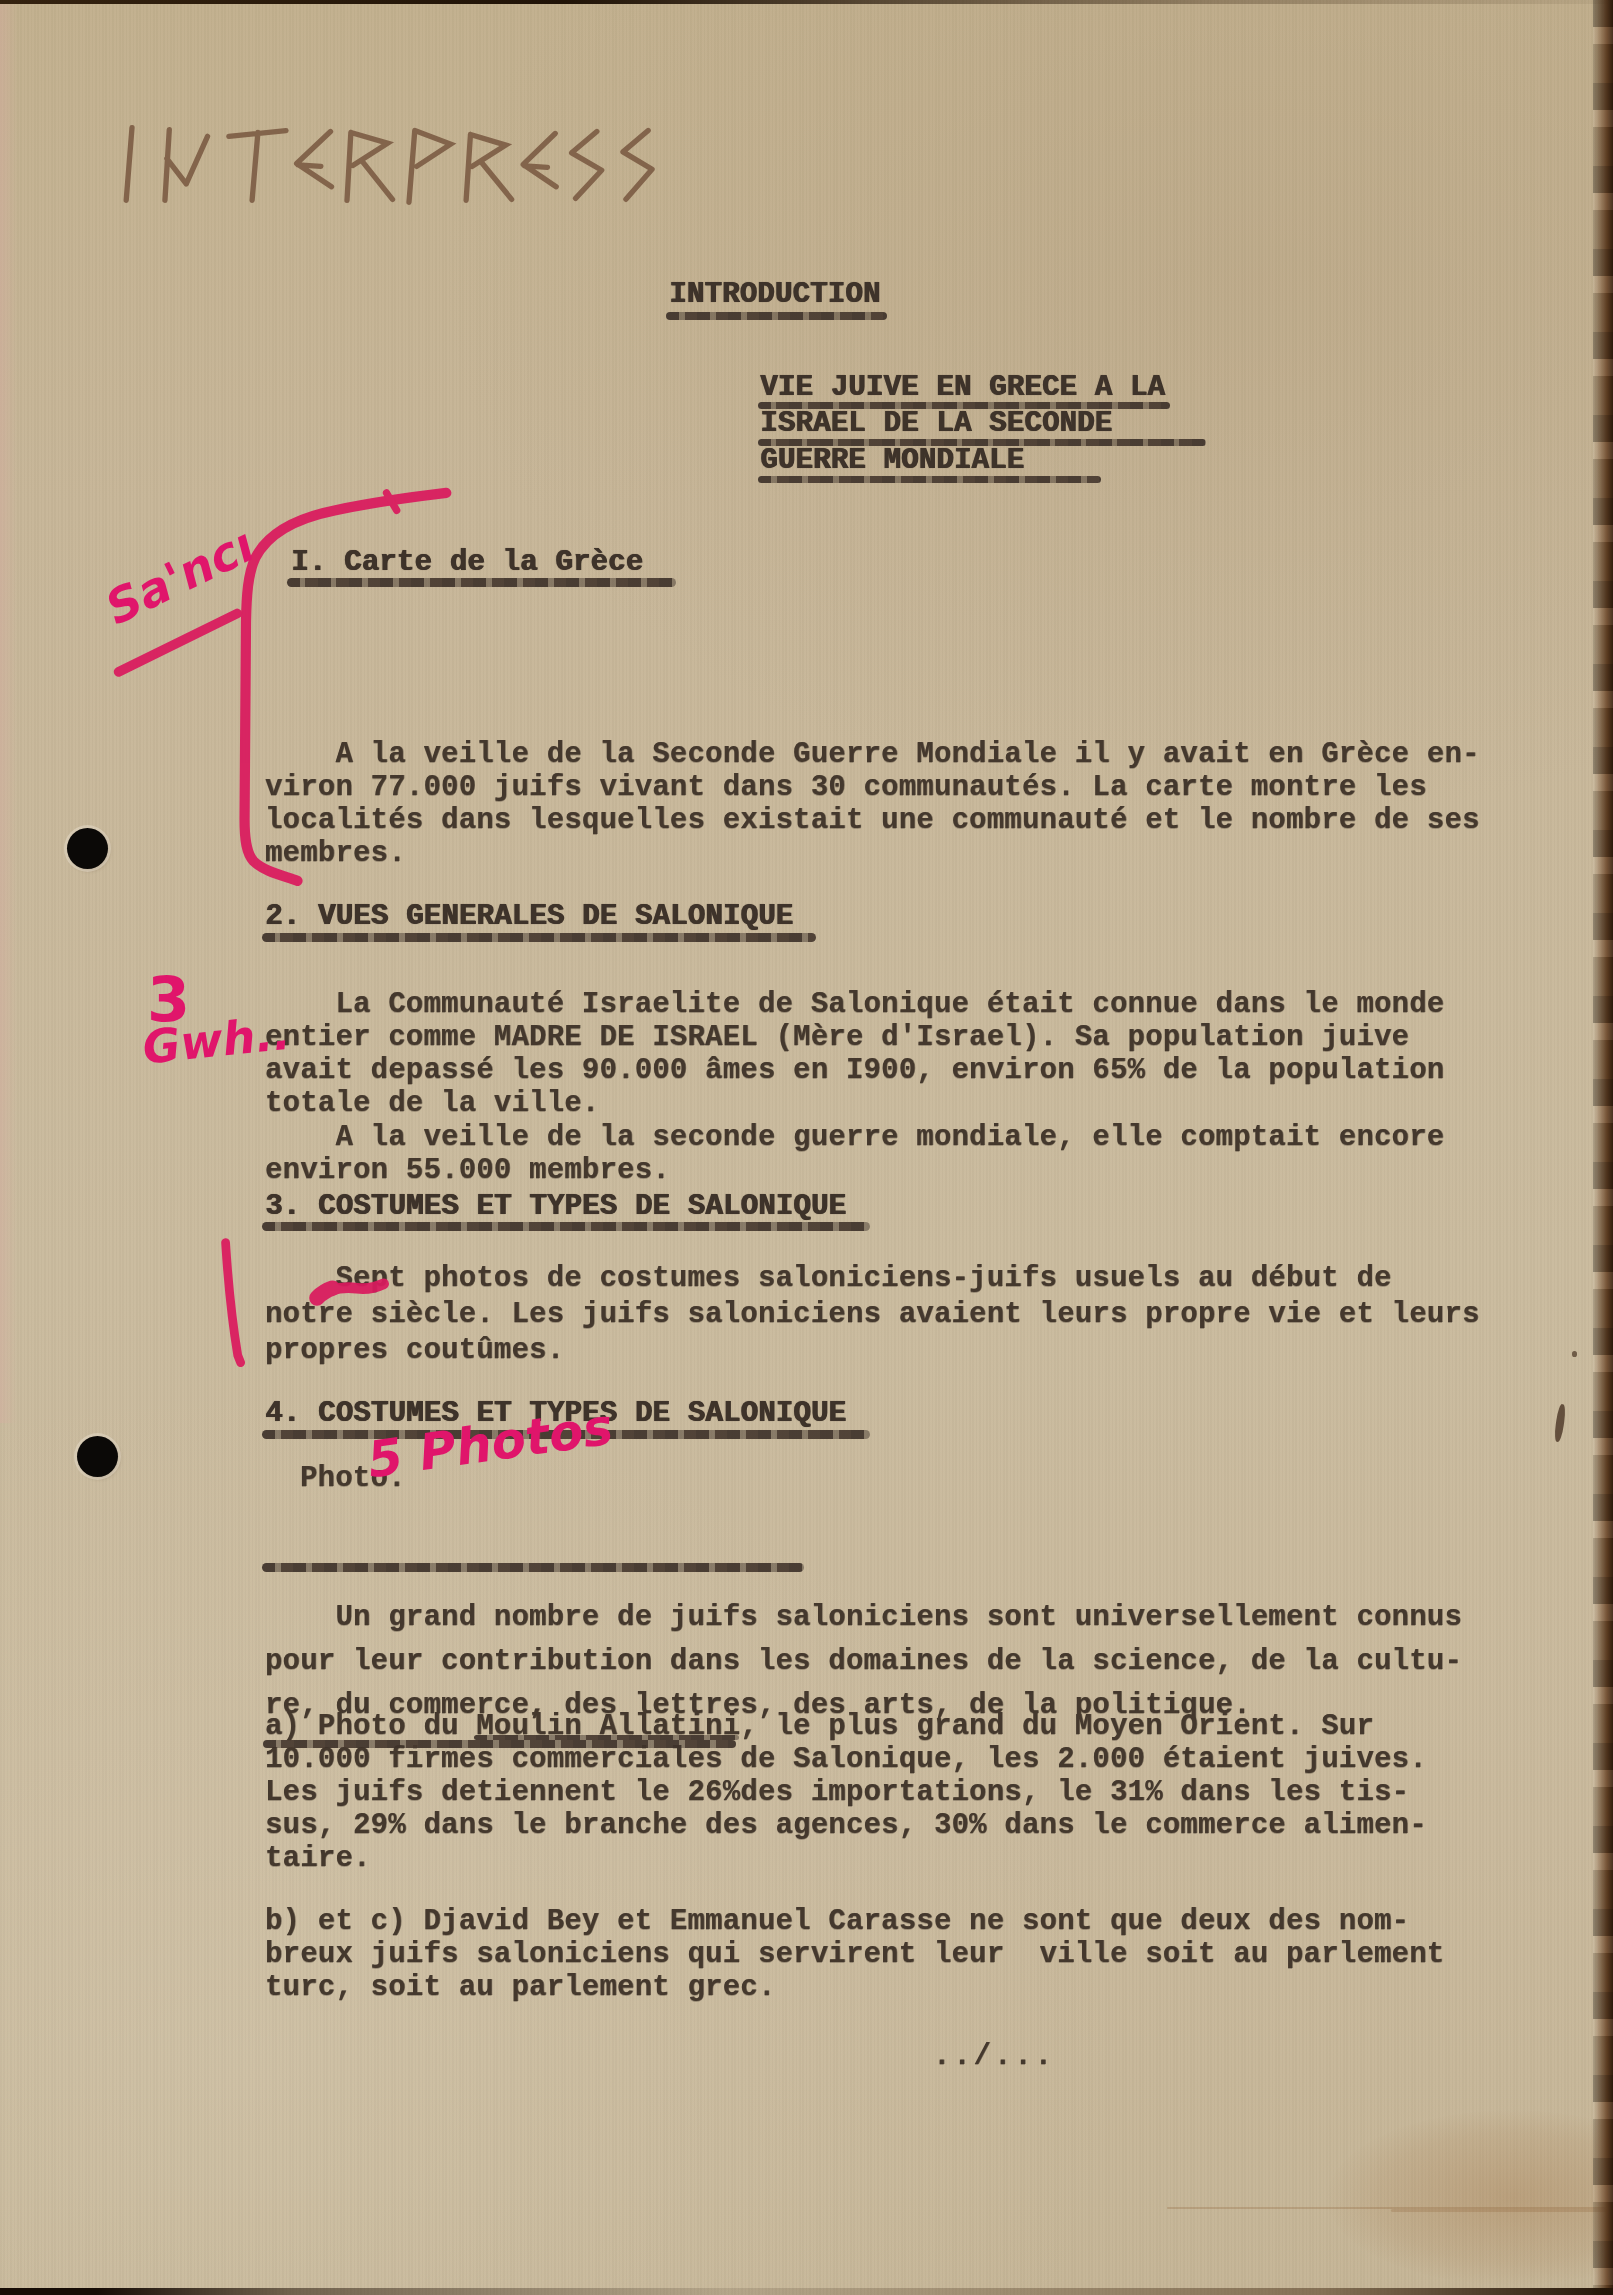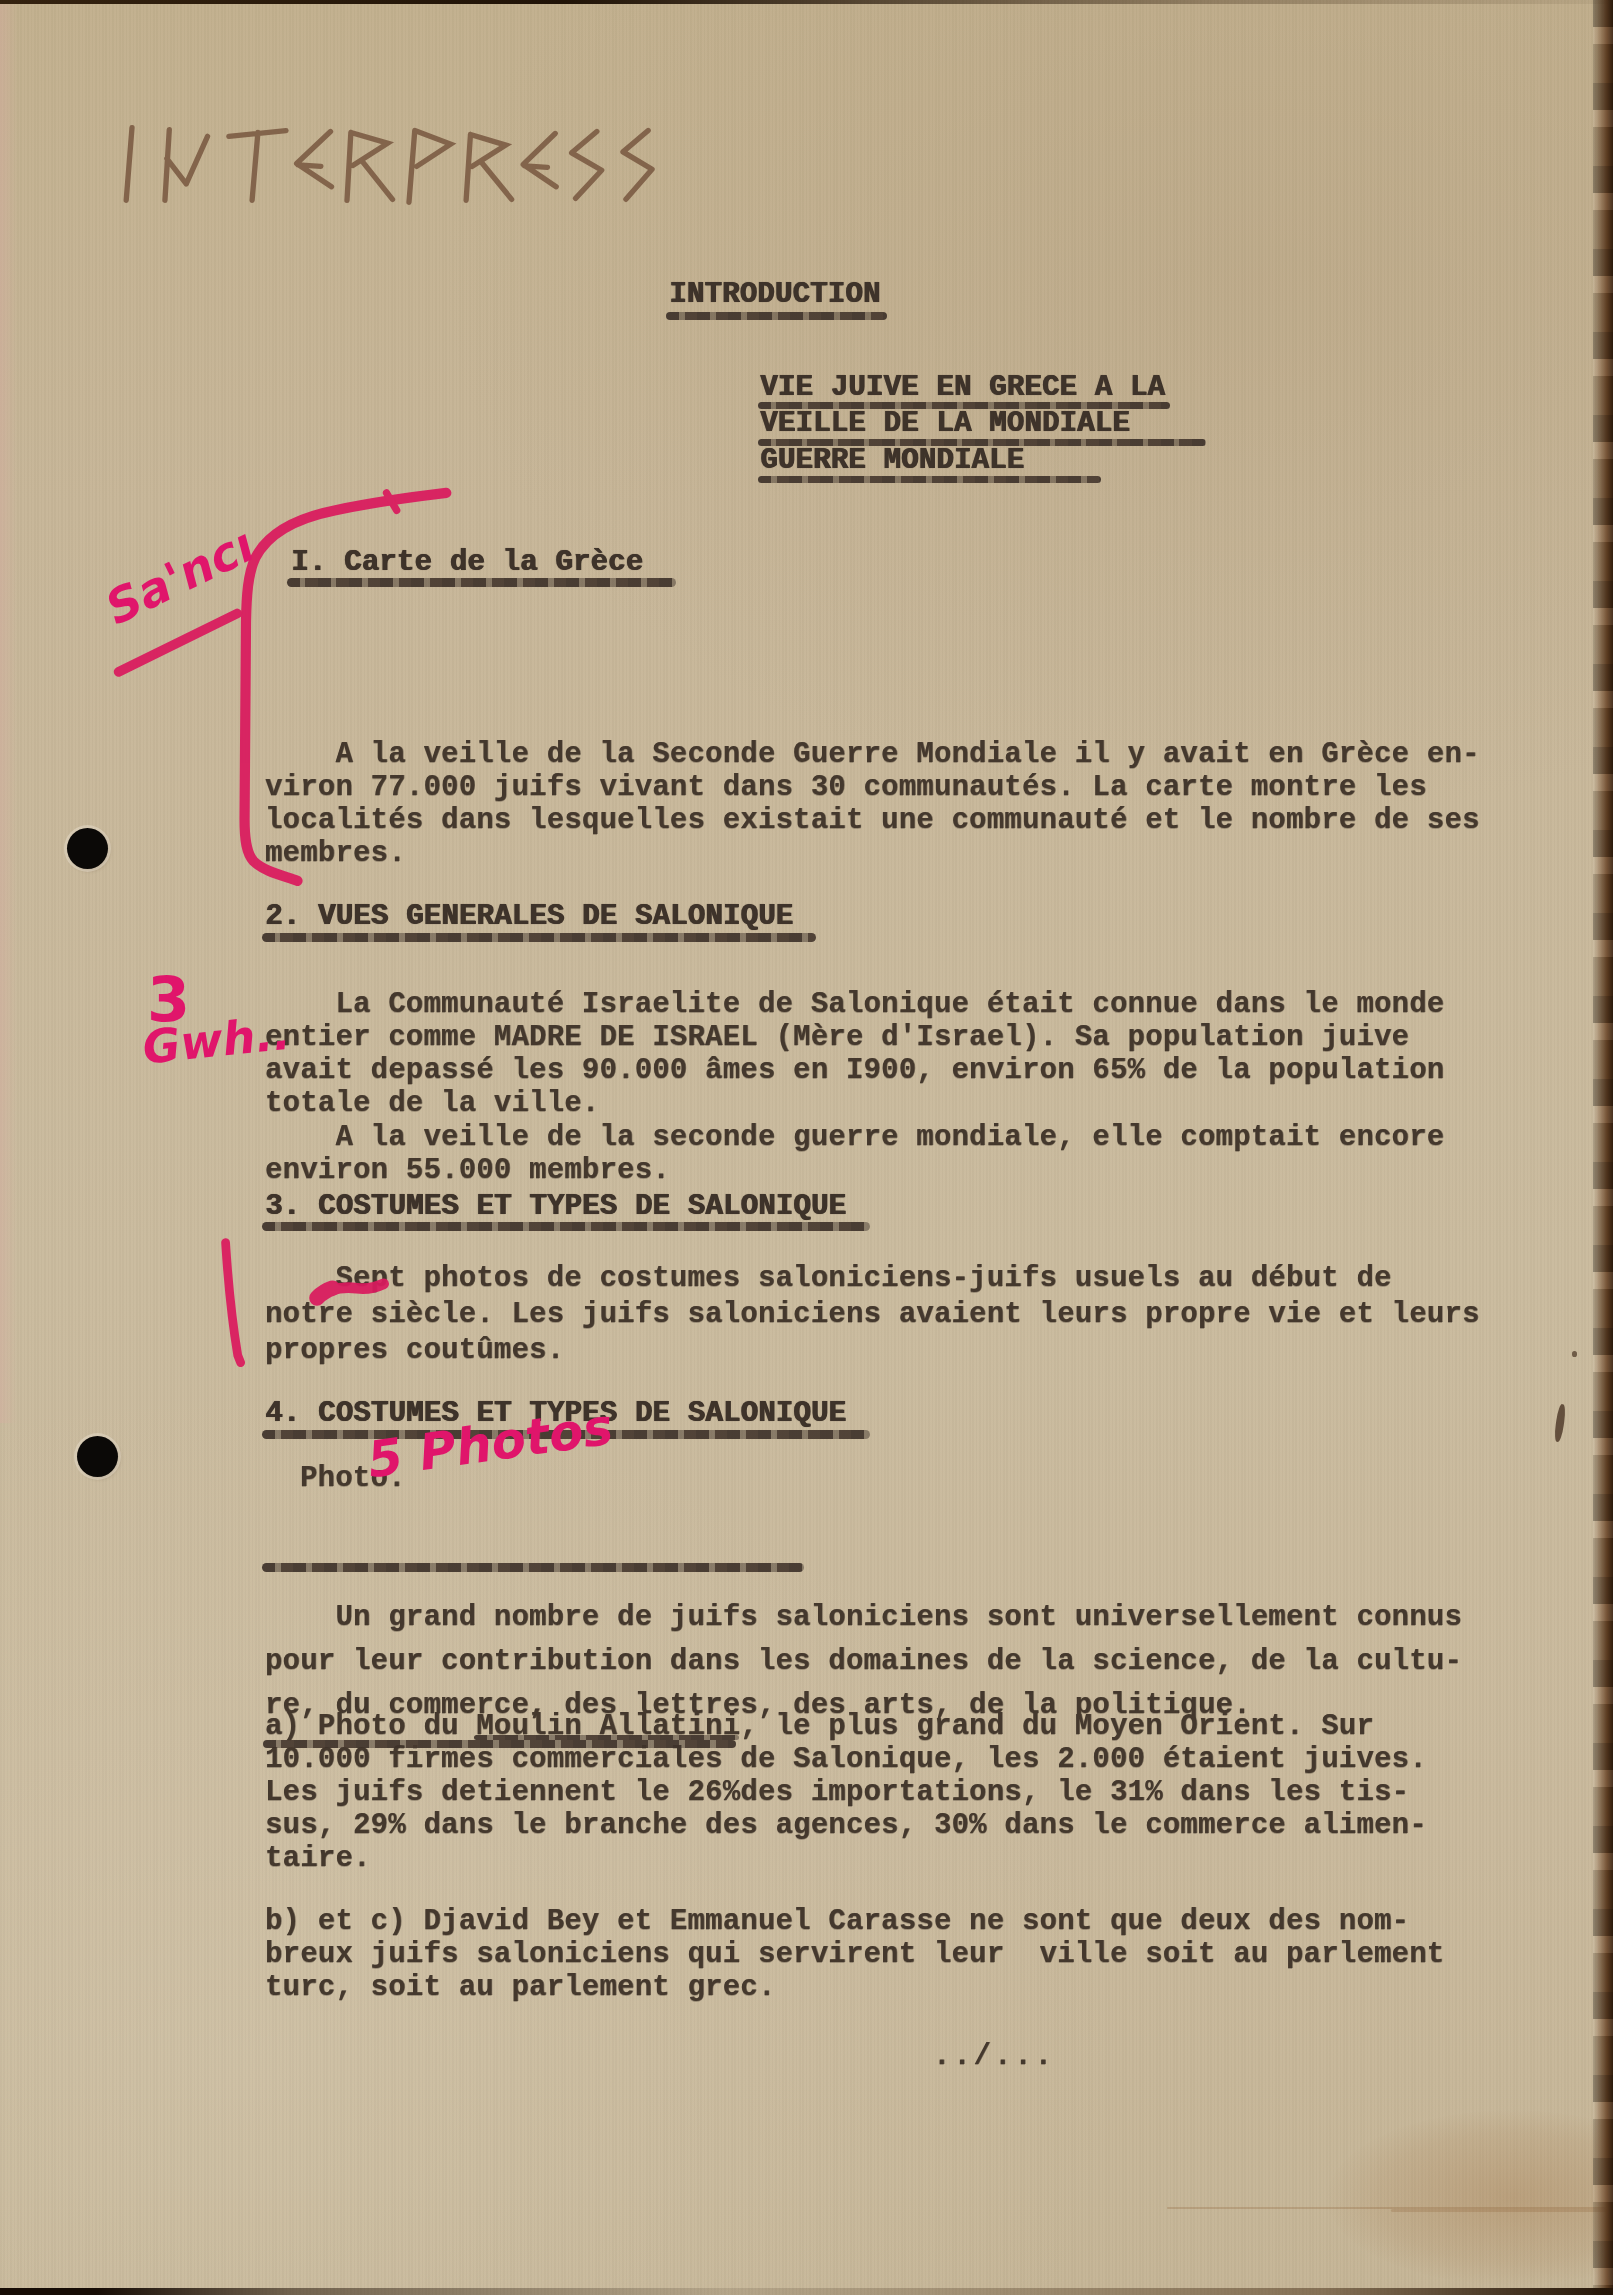--- a/index.html
+++ b/index.html
@@ -63,21 +63,21 @@
       <path d="M988 30 L936 74 M936 74 L998 110 M998 110 L944 168"></path>
       <path d="M1094 28 L1042 72 M1042 72 L1102 108 M1102 108 L1048 170"></path>
     </g>
   </svg>
 
   <div class="ink heavy" style="left:669px;top:278px">INTRODUCTION</div>
   <div class="ul" style="left:666px;top:312px;width:221px;height:8.3px"></div>
 
   <div class="ink heavy" style="left:760px;top:371px">VIE JUIVE EN GRECE A LA</div>
   <div class="ul" style="left:758px;top:402px;width:412px;height:7.3px"></div>
-  <div class="ink heavy" style="left:760px;top:407px">VEILLE DE LA MONDIALE</div>
+  <div class="ink heavy" style="left:760px;top:407px">ISRAEL DE LA SECONDE</div>
   <div class="ul" style="left:758px;top:439px;width:448px;height:7.3px"></div>
   <div class="ink heavy" style="left:760px;top:444px">GUERRE MONDIALE</div>
   <div class="ul" style="left:758px;top:476px;width:343px;height:7.3px"></div>
 
   <div class="ink heavy" style="left:291px;top:546px">I. Carte de la Grèce</div>
   <div class="ul" style="left:287px;top:578px;width:389px;height:8.8px"></div>
   <div class="ink para" style="left:265px;top:738px">    A la veille de la Seconde Guerre Mondiale il y avait en Grèce en-
 viron 77.000 juifs vivant dans 30 communautés. La carte montre les
 localités dans lesquelles existait une communauté et le nombre de ses
 membres.</div>

